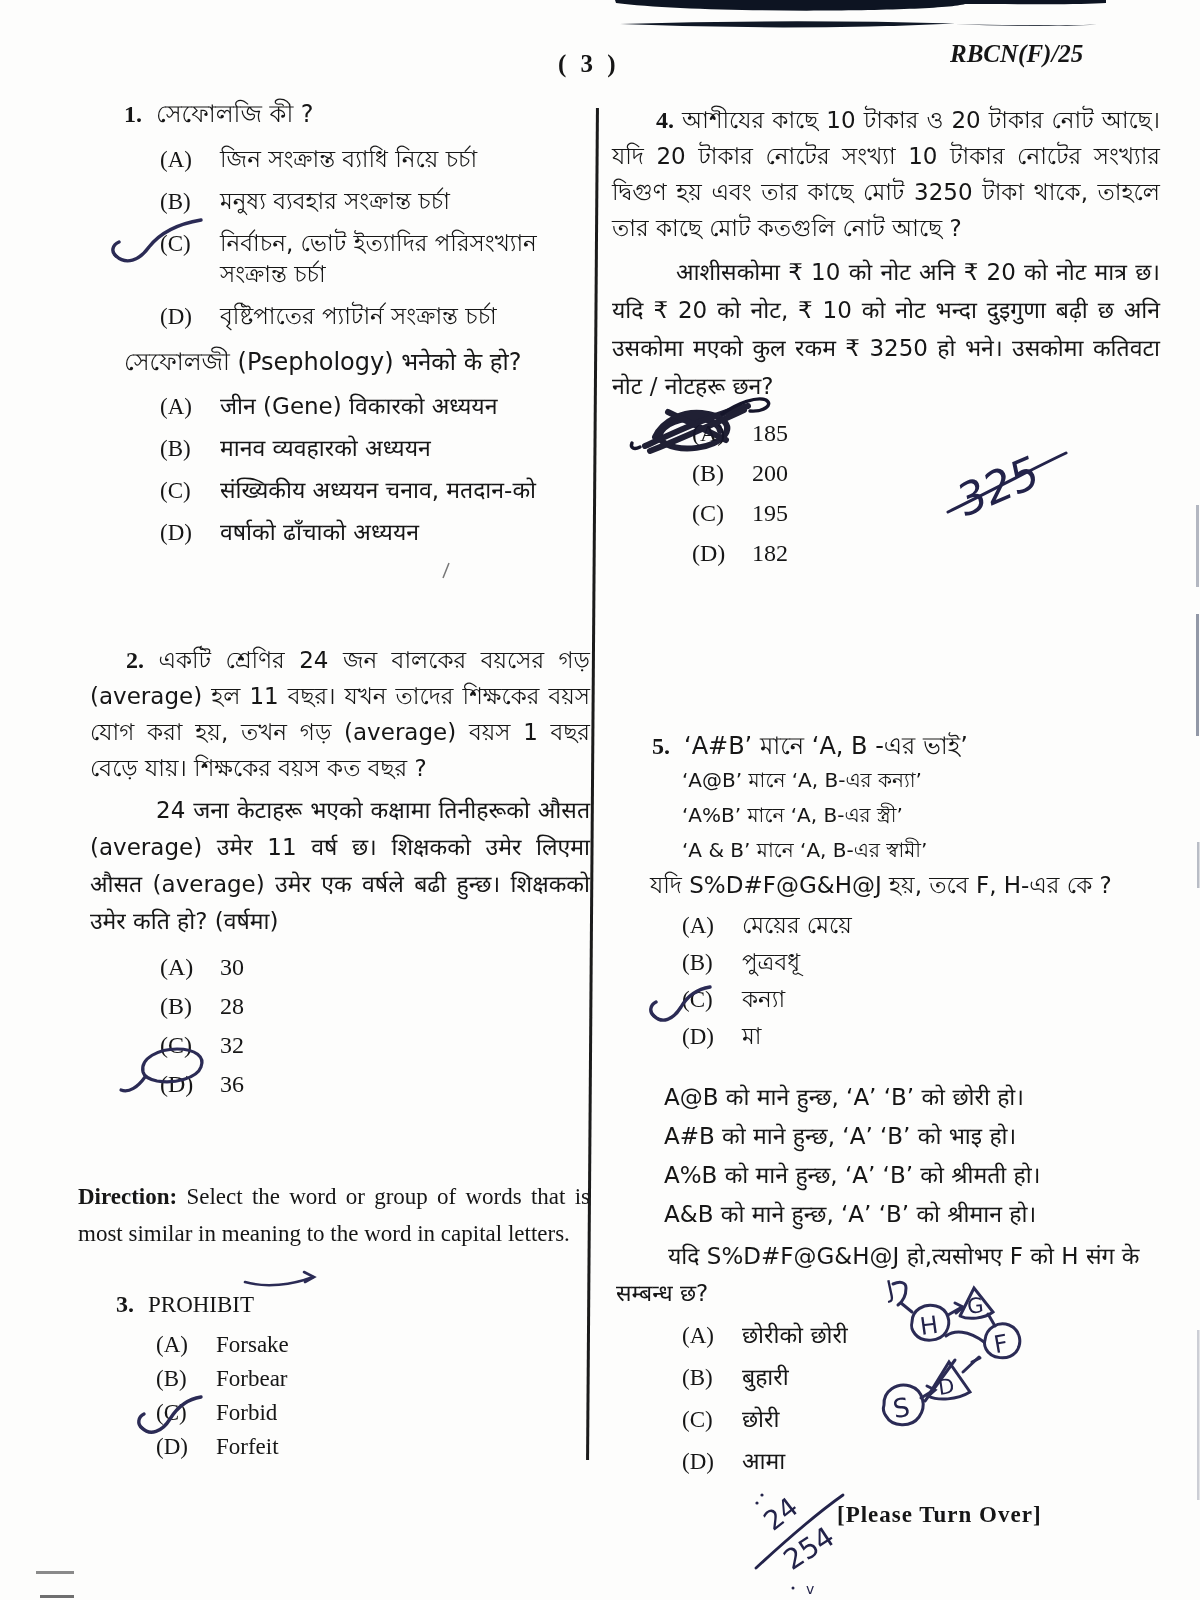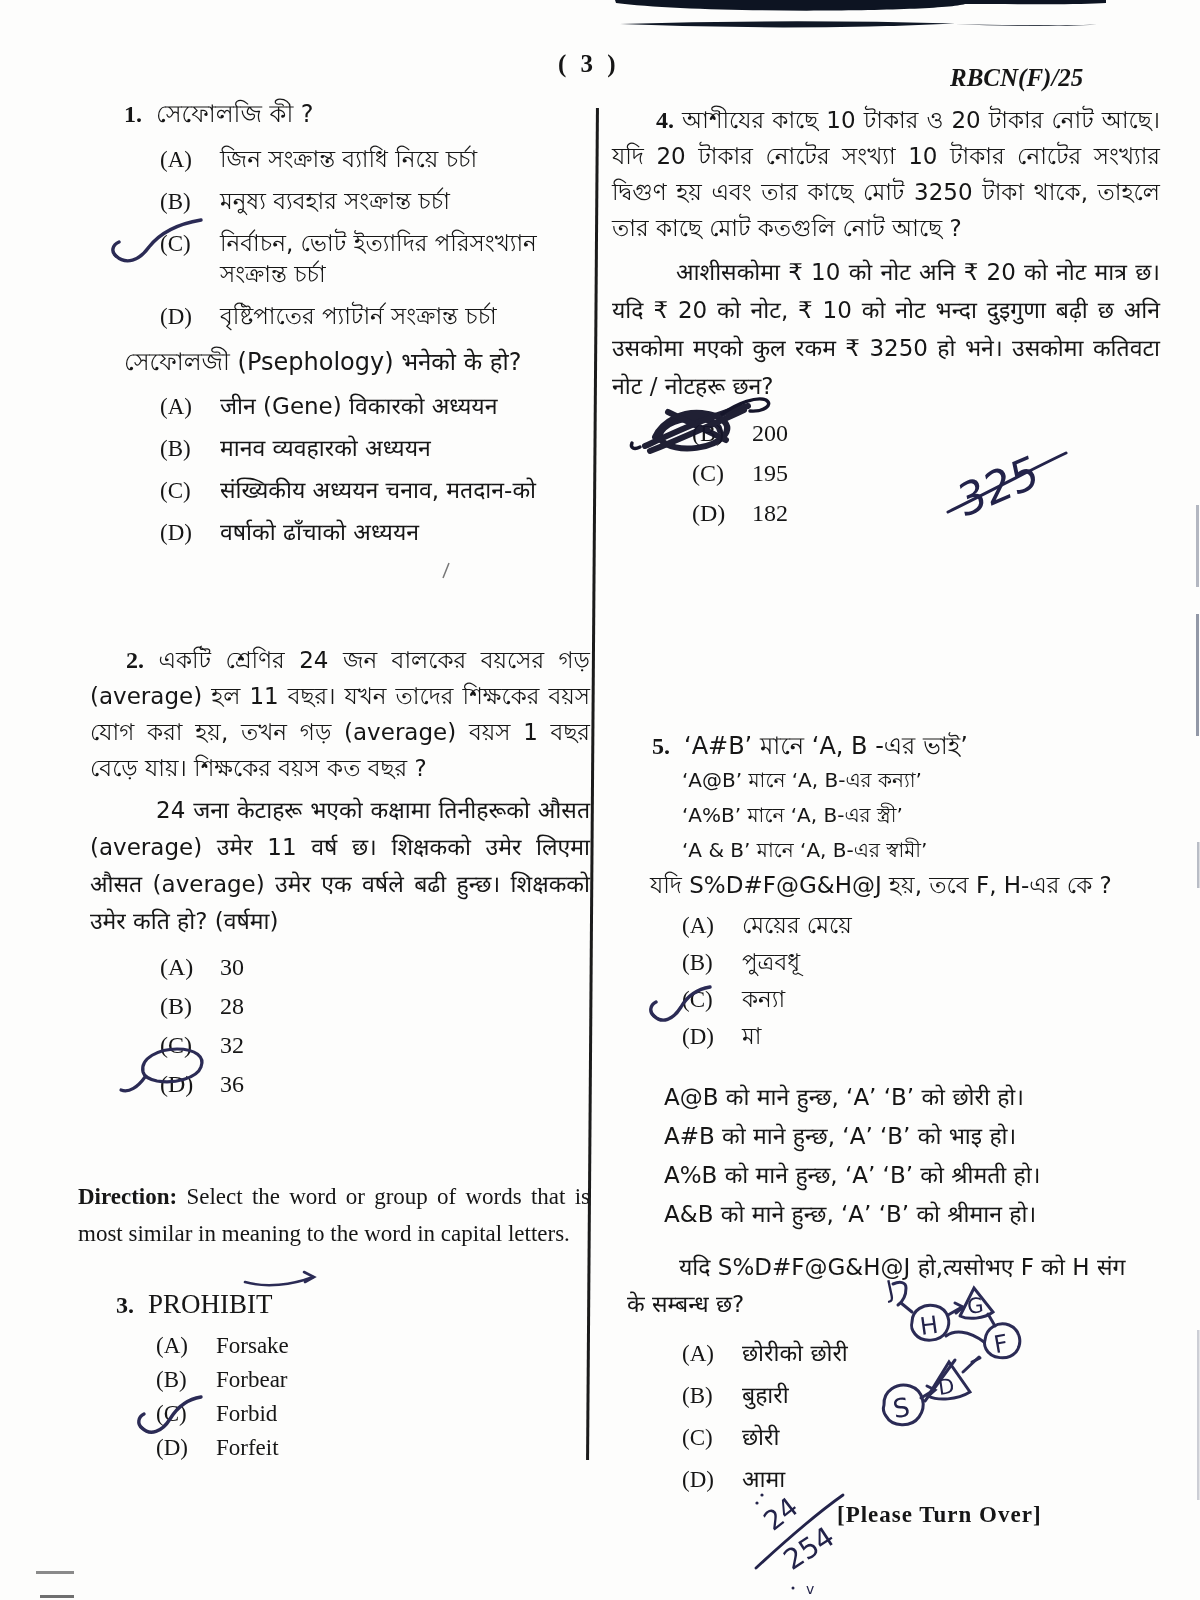--- a/index.html
+++ b/index.html
@@ -43,34 +43,34 @@
   .b-q4 .para-ne{text-indent:64px;line-height:38px;margin-top:7px;}
   .b-q4 .opts{margin-top:13px;padding-left:80px;}
   .b-q4 .opt{margin-bottom:9px;font-size:24px;}
   .b-q5{left:612px;top:730px;width:548px;}
   .b-q5 .qhead{padding-left:40px;}
   .b-q5 .defs{padding-left:70px;font-size:20px;line-height:35px;}
   .b-q5 .cond{padding-left:38px;font-size:23px;line-height:35px;}
   .b-q5 .opts{margin-top:7px;padding-left:70px;}
   .b-q5 .opt{margin-bottom:6px;}
   .b-q5 .defs-ne{margin-top:26px;padding-left:52px;font-size:23px;line-height:39px;}
-  .b-q5 .cond-ne{font-size:23px;line-height:37px;text-indent:52px;margin:15px;}
+  .b-q5 .cond-ne{font-size:23px;line-height:37px;text-indent:52px;margin:4px;}
   .b-q5 .opts-ne{margin-top:8px;padding-left:70px;}
   .b-q5 .opts-ne .opt{margin-bottom:11px;}
   .footer-turn{font-family:"Liberation Serif",serif;font-weight:bold;font-size:23px;letter-spacing:1px;}
   .ink{position:absolute;left:0;top:0;width:1200px;height:1600px;pointer-events:none;z-index:10;}
   .ink text{font-family:"DejaVu Sans",sans-serif;}
 </style>
 </head>
 <body>
 
 <div class="page">
 
   <div class="abs pagenum" style="left:558px;top:50px;">( 3 )</div>
-  <div class="abs papercode" style="left:950px;top:64px;">RBCN(F)/25</div>
+  <div class="abs papercode" style="left:950px;top:40px;">RBCN(F)/25</div>
 
   <div class="divider"></div>
 
   <div class="abs b-q1">
     <div class="qhead">
       <span class="qnum">1.</span>
       <span>সেফোলজি কী ?</span>
     </div>
     <ul class="opts">
       <li class="opt">
@@ -134,21 +134,21 @@
     </ul>
   </div>
 
   <div class="abs b-dir">
     <b>Direction:</b><span> Select the word or group of words that is most similar in meaning to the word in capital letters.</span>
   </div>
 
   <div class="abs b-q3">
     <div class="qhead">
       <span class="qnum">3.</span>
-      <span style="font-size:27px;font-family:Liberation Serif, serif;">PROHIBIT</span>
+      <span style="font-size:23px;font-family:Liberation Serif, serif;">PROHIBIT</span>
     </div>
     <ul class="opts">
       <li class="opt">
           <span class="lab">(A)</span>
           <span>Forsake</span>
         </li>
       <li class="opt">
           <span class="lab">(B)</span>
           <span>Forbear</span>
         </li>
@@ -160,20 +160,24 @@
           <span class="lab">(D)</span>
           <span>Forfeit</span>
         </li>
     </ul>
   </div>
 
   <div class="abs b-q4">
     <p class="para para-bn"><span class="qnum">4.</span> <span>আশীযের কাছে 10 টাকার ও 20 টাকার নোট আছে। যদি 20 টাকার নোটের সংখ্যা 10 টাকার নোটের সংখ্যার দ্বিগুণ হয় এবং তার কাছে মোট 3250 টাকা থাকে, তাহলে তার কাছে মোট কতগুলি নোট আছে ?</span></p>
     <p class="para para-ne">आशीसकोमा ₹ 10 को नोट अनि ₹ 20 को नोट मात्र छ। यदि ₹ 20 को नोट, ₹ 10 को नोट भन्दा दुइगुणा बढ़ी छ अनि उसकोमा मएको कुल रकम ₹ 3250 हो भने। उसकोमा कतिवटा नोट / नोटहरू छन?</p>
     <ul class="opts">
+      <li class="opt">
+          <span class="lab">(A)</span>
+          <span class="num">185</span>
+        </li>
       <li class="opt">
           <span class="lab">(B)</span>
           <span class="num">200</span>
         </li>
       <li class="opt">
           <span class="lab">(C)</span>
           <span class="num">195</span>
         </li>
       <li class="opt">
           <span class="lab">(D)</span>

